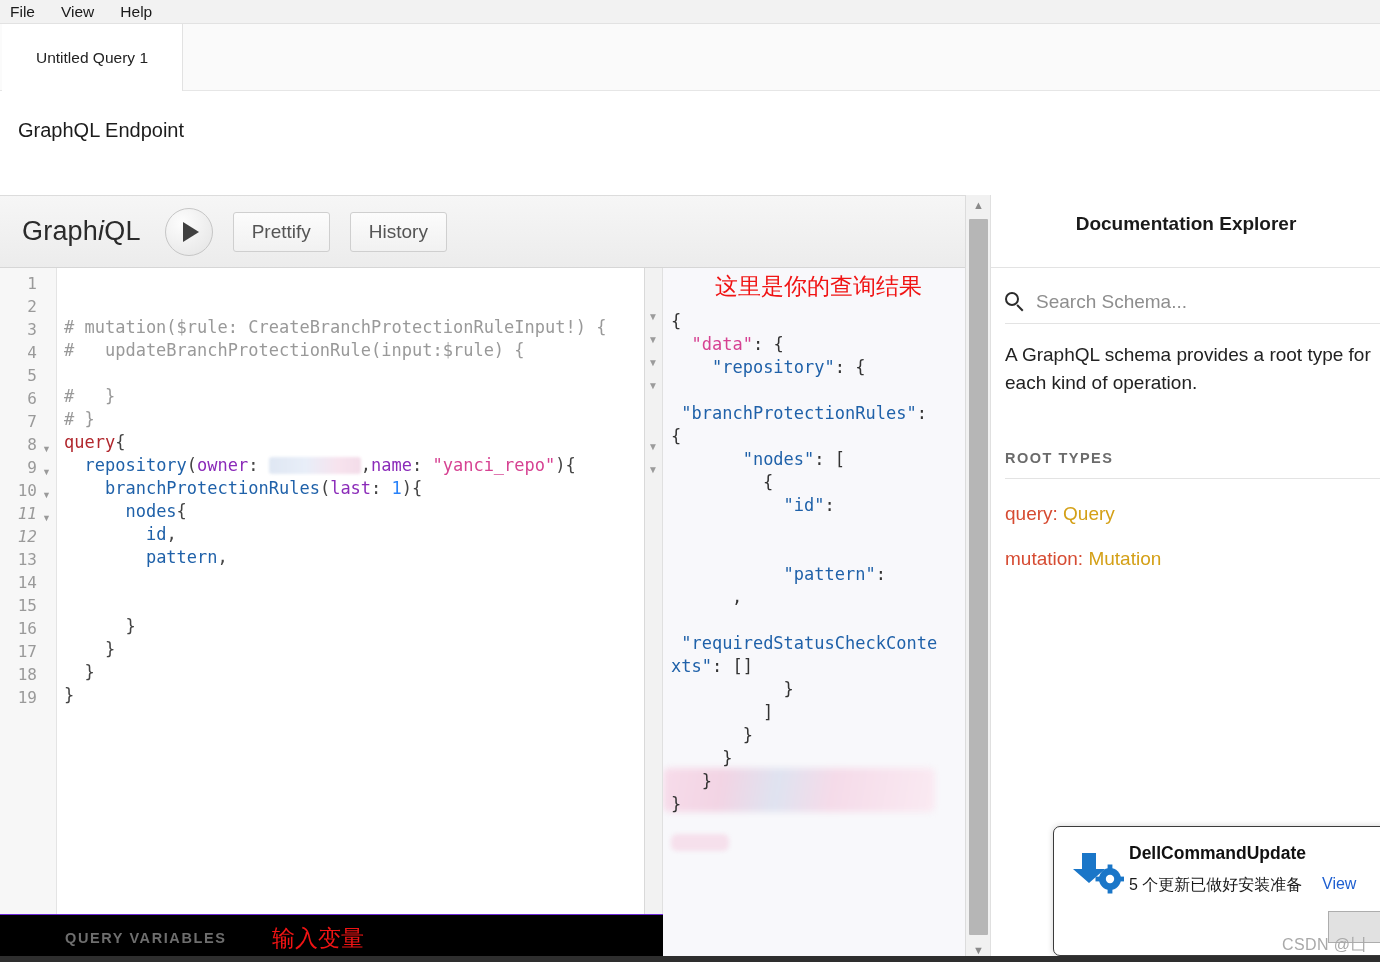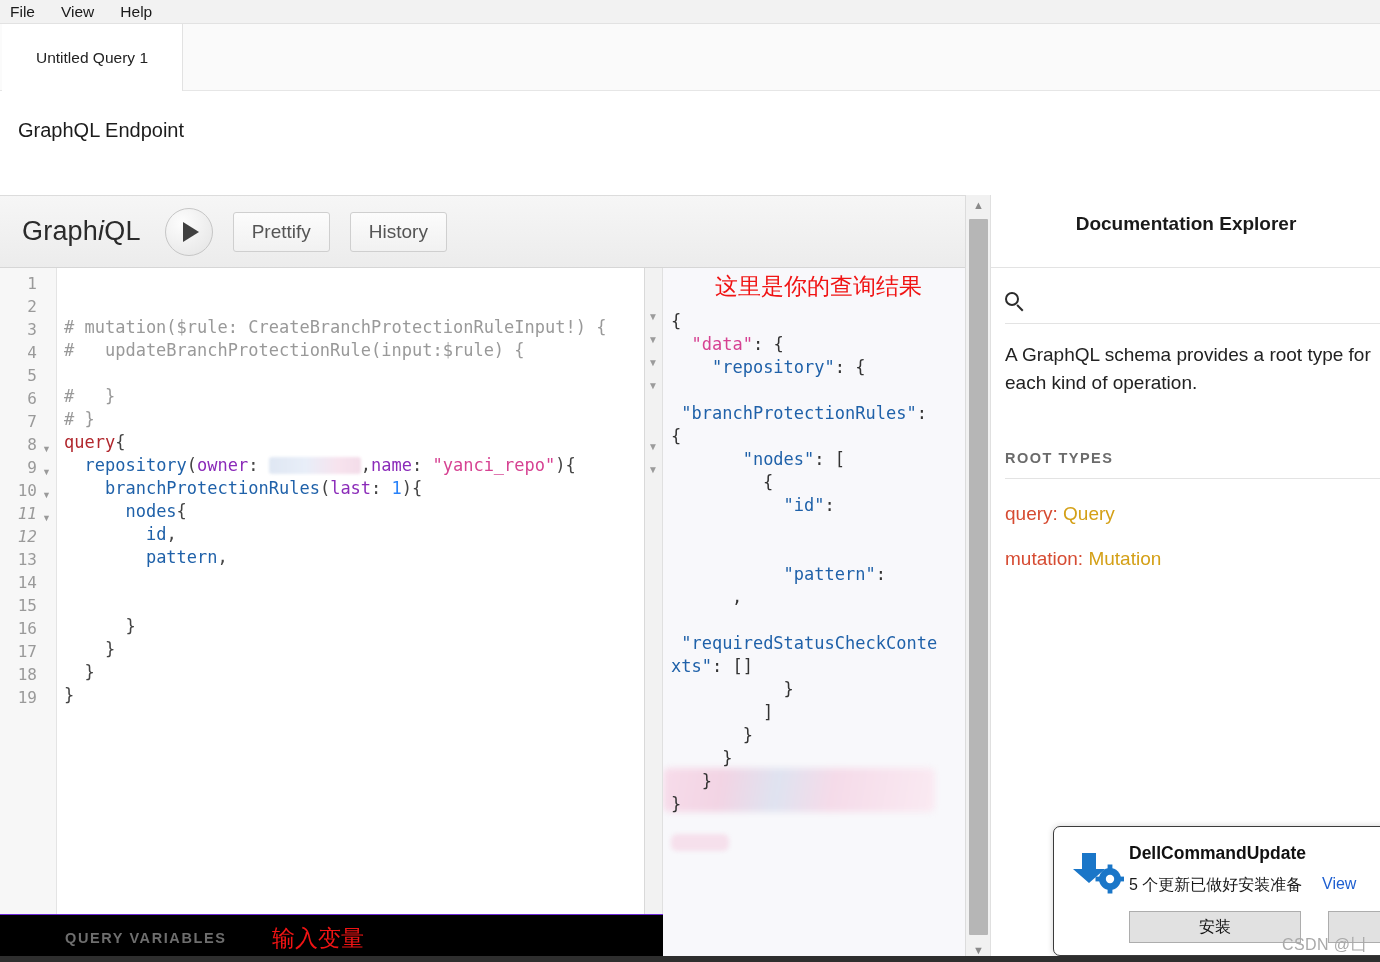--- a/index.html
+++ b/index.html
@@ -472,20 +472,21 @@
 
 <div class="docs">
   <div class="docs-title">Documentation Explorer</div>
   <div class="docs-hr1"></div>
 
   <div class="docs-search">
     <span class="mag">
       <span class="c"></span>
         <span class="h"></span>
     </span>
+    <input type="text" placeholder="Search Schema..." style="">
   </div>
   <div class="docs-hr2"></div>
 
   <div class="docs-desc">A GraphQL schema provides a root type for each kind of operation.</div>
 
   <div class="docs-roottypes">ROOT TYPES</div>
   <div class="docs-hr3"></div>
 
   <div class="rt" style="top:308px;">
     <span class="name">query:</span>
@@ -503,18 +504,17 @@
     <circle cx="38" cy="30" r="11" fill="#1a76c8"></circle>
     <circle cx="38" cy="30" r="4.2" fill="#ffffff"></circle>
     <rect x="35.6" y="15.5" width="4.8" height="6" fill="#1a76c8"></rect>
     <rect x="35.6" y="38.5" width="4.8" height="6" fill="#1a76c8"></rect>
     <rect x="23.5" y="27.6" width="6" height="4.8" fill="#1a76c8"></rect>
     <rect x="46.5" y="27.6" width="6" height="4.8" fill="#1a76c8"></rect>
   </svg>
   <div class="t-title">DellCommandUpdate</div>
   <div class="t-msg">5 个更新已做好安装准备</div>
   <div class="t-link">View</div>
-  <div class="t-btn install">安装</div>
   <div class="t-btn later">稍</div>
 </div>
 
 <div class="watermark">CSDN @凵</div>
 <div class="bottombar"></div>
 
 </body></html>

